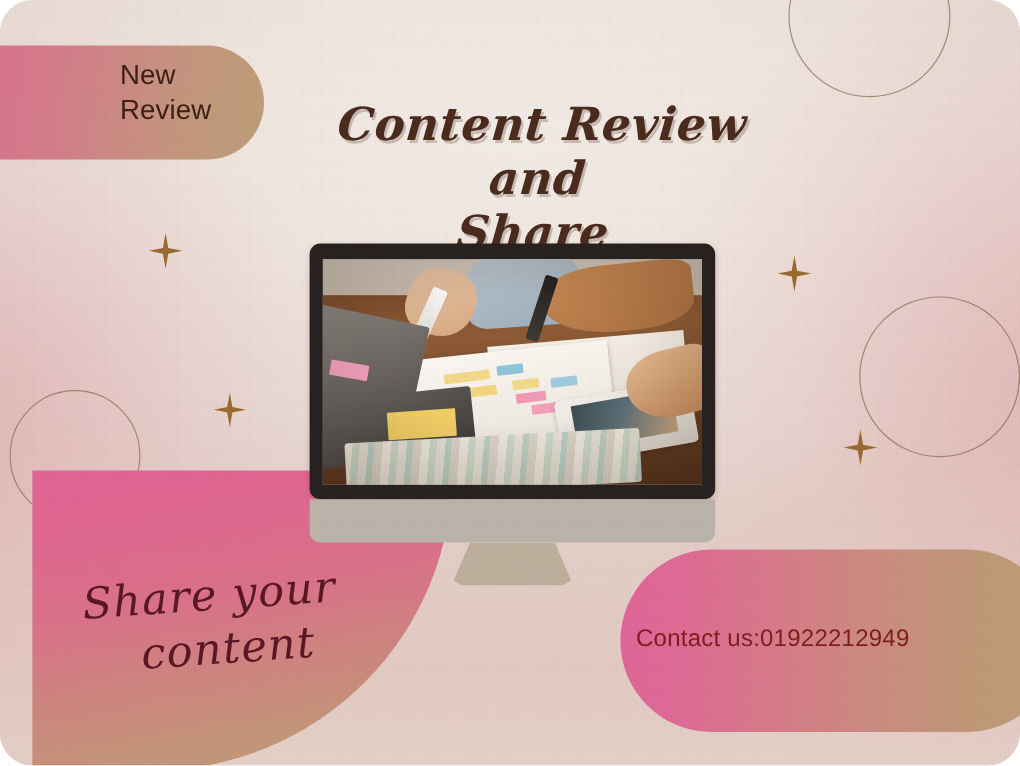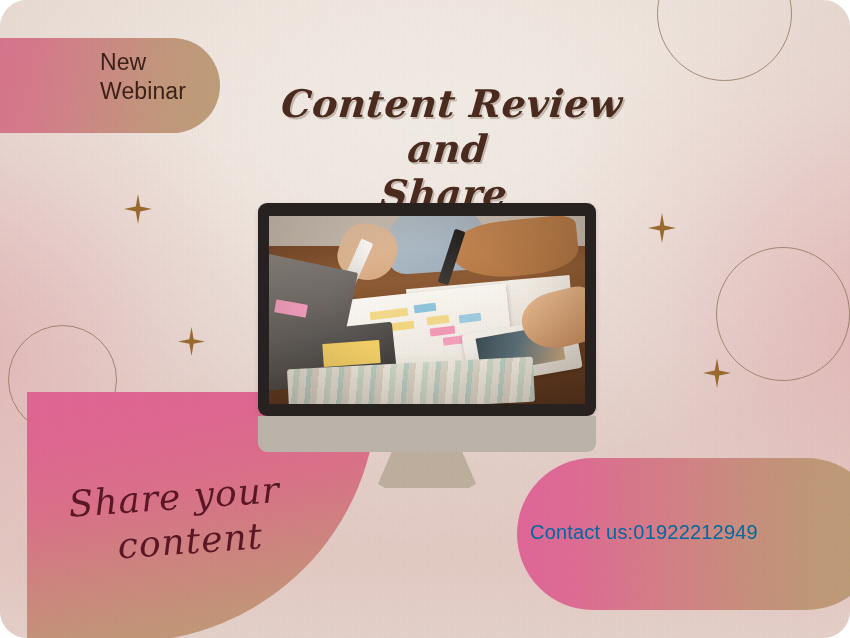--- a/index.html
+++ b/index.html
@@ -298,21 +298,21 @@
     top: 458px;
     width: 365px;
     height: 152px;
     border-radius: 78px;
     background: linear-gradient(92deg, #e0669a 0%, #de6c94 16%, #d57e87 40%, #ca8d7f 60%, #c09878 80%, #bd9d78 100%);
   }
   .contact-text {
     position: absolute;
     left: 530px;
     top: 521px;
-    color: #0369a1;
+    color: #7f1d1d;
     font-size: 20px;
     font-weight: 400;
     letter-spacing: .2px;
     white-space: nowrap;
   }
 </style>
 </head>
 <body>
 
 <div id="poster">
@@ -329,21 +329,21 @@
   <div class="sparkle sp-1"></div>
   <div class="sparkle sp-2"></div>
   <div class="sparkle sp-3"></div>
   <div class="sparkle sp-4"></div>
 
   <div class="quarter"></div>
 
   <div class="badge"></div>
   <div class="badge-text">
     <span>New</span><br>
-    <span>Webinar</span>
+    <span>Review</span>
   </div>
 
   <div class="headline">
     <span>Content Review and</span><br>
     <span>Share</span>
   </div>
 
   <div class="monitor-frame">
     <div class="monitor-screen">
       <div class="photo">

